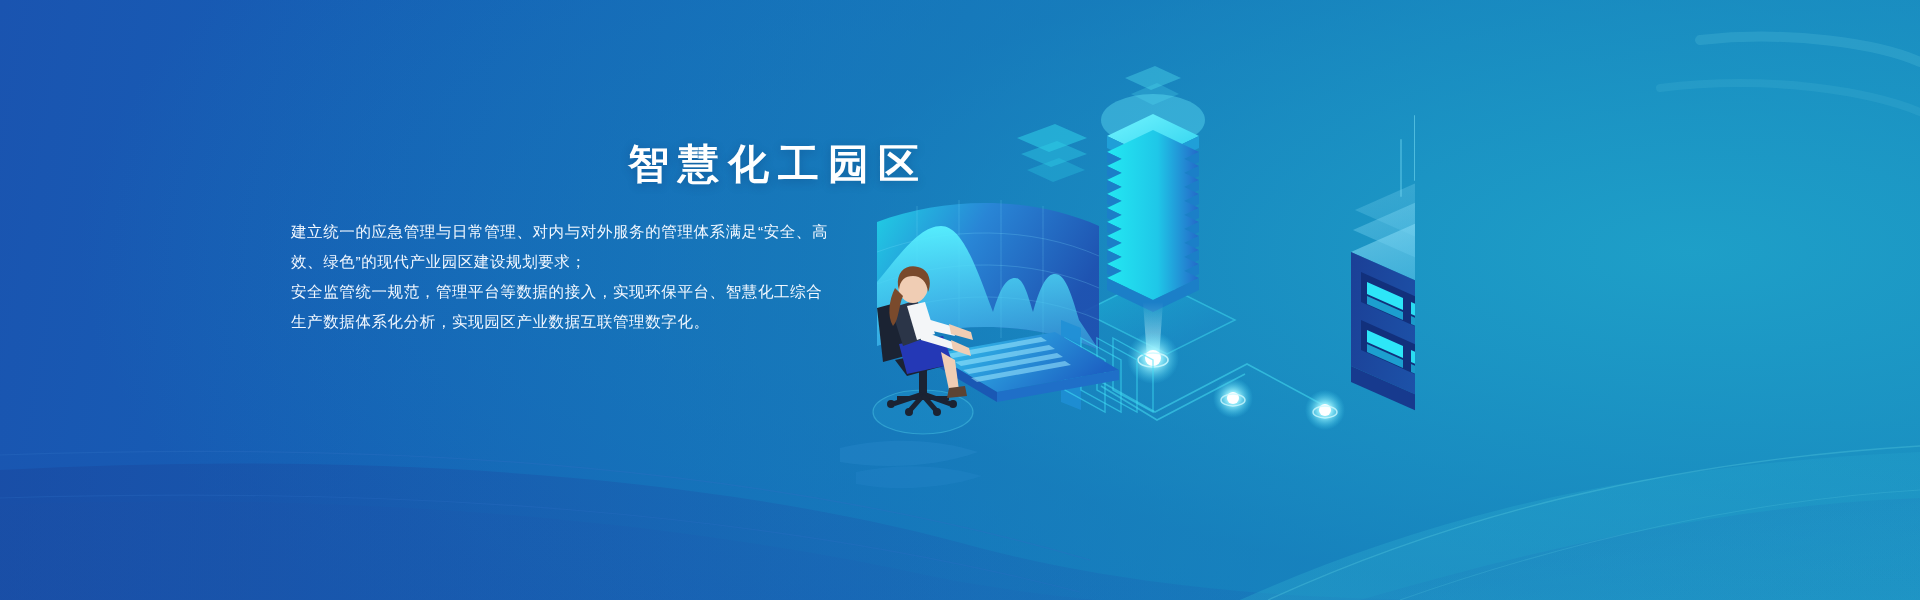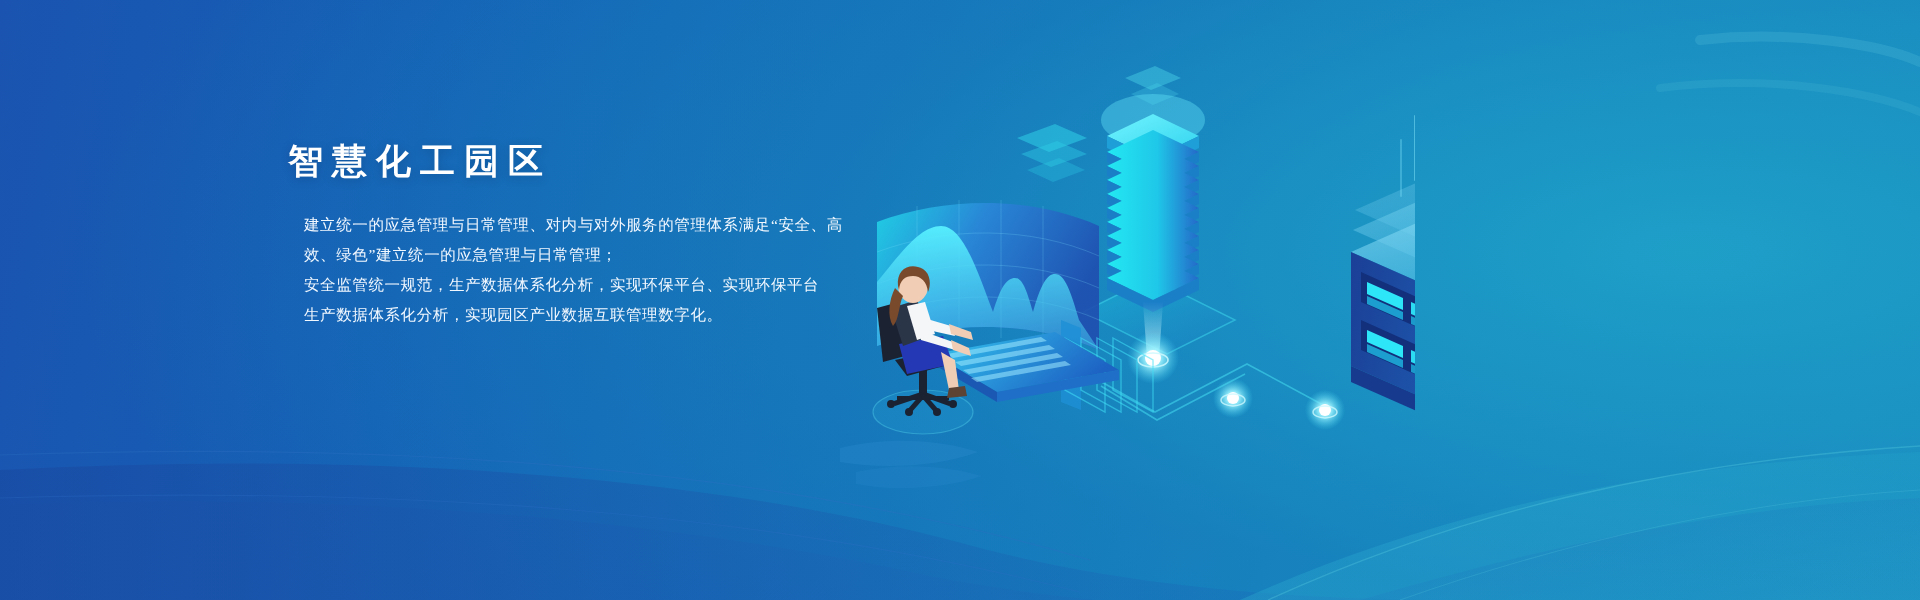--- a/index.html
+++ b/index.html
@@ -13,25 +13,26 @@
     background:
       radial-gradient(120% 150% at 88% 42%, rgba(30,160,200,0.95) 0%, rgba(24,130,185,0.55) 38%, rgba(20,99,184,0.0) 70%),
       linear-gradient(100deg,#1a54b0 0%,#1560b6 22%,#1470bd 48%,#1584c3 72%,#1a93c6 100%);
   }
   
   .bg-svg{position:absolute;inset:0;width:1920px;height:600px;}
 
   
   .content{position:absolute;left:288px;top:140px;width:640px;}
   .headline{
-    color:#ffffff;font-size:35px;font-weight:700;letter-spacing:9px;
+    color:#ffffff;font-size:41px;font-weight:700;letter-spacing:9px;
     line-height:1.2;margin:0 0 28px 0;white-space:nowrap;
     text-shadow:0 2px 10px rgba(0,30,80,0.25);
+    text-align:right;
   }
-  .desc{margin:16px;padding:0;list-style:none;font-family:Liberation Serif, serif;}
+  .desc{margin:3px;padding:0;list-style:none;}
   .desc li{
     color:#f2f8ff;font-size:15.5px;line-height:30px;letter-spacing:0.6px;
     white-space:nowrap;font-weight:400;
   }
 
   
   .illus{position:absolute;left:855px;top:20px;width:560px;height:430px;}
   .illus svg{display:block;}
 </style>
 </head>
@@ -73,22 +74,22 @@
     <path d="M1660,88 C1770,74 1872,92 1920,112" fill="none" stroke="#7fe0ef" stroke-opacity="0.10" stroke-width="8" stroke-linecap="round"></path>
 
     <path d="M840,448 C890,436 940,440 978,452 C940,466 886,470 840,462 Z" fill="#2f8fd0" fill-opacity="0.30"></path>
     <path d="M856,472 C902,462 948,466 982,476 C946,488 898,492 856,484 Z" fill="#2f8fd0" fill-opacity="0.22"></path>
   </svg>
 
   <div class="content">
     <h1 class="headline">智慧化工园区</h1>
     <ul class="desc">
       <li>建立统一的应急管理与日常管理、对内与对外服务的管理体系满足“安全、高</li>
-      <li>效、绿色”建立统一的应急管理与日常管理；</li>
-      <li>安全监管统一规范，生产数据体系化分析，实现环保平台、实现环保平台</li>
+      <li>效、绿色”的现代产业园区建设规划要求；</li>
+      <li>安全监管统一规范，管理平台等数据的接入，实现环保平台、智慧化工综合</li>
       <li>生产数据体系化分析，实现园区产业数据互联管理数字化。</li>
     </ul>
   </div>
 
   <div class="illus">
   <svg width="560" height="430" viewBox="0 0 560 430">
     <defs>
       <linearGradient id="screenG" x1="0" y1="0" x2="1" y2="0.4">
         <stop offset="0%" stop-color="#21d6e8"></stop>
         <stop offset="45%" stop-color="#2a86d8"></stop>

